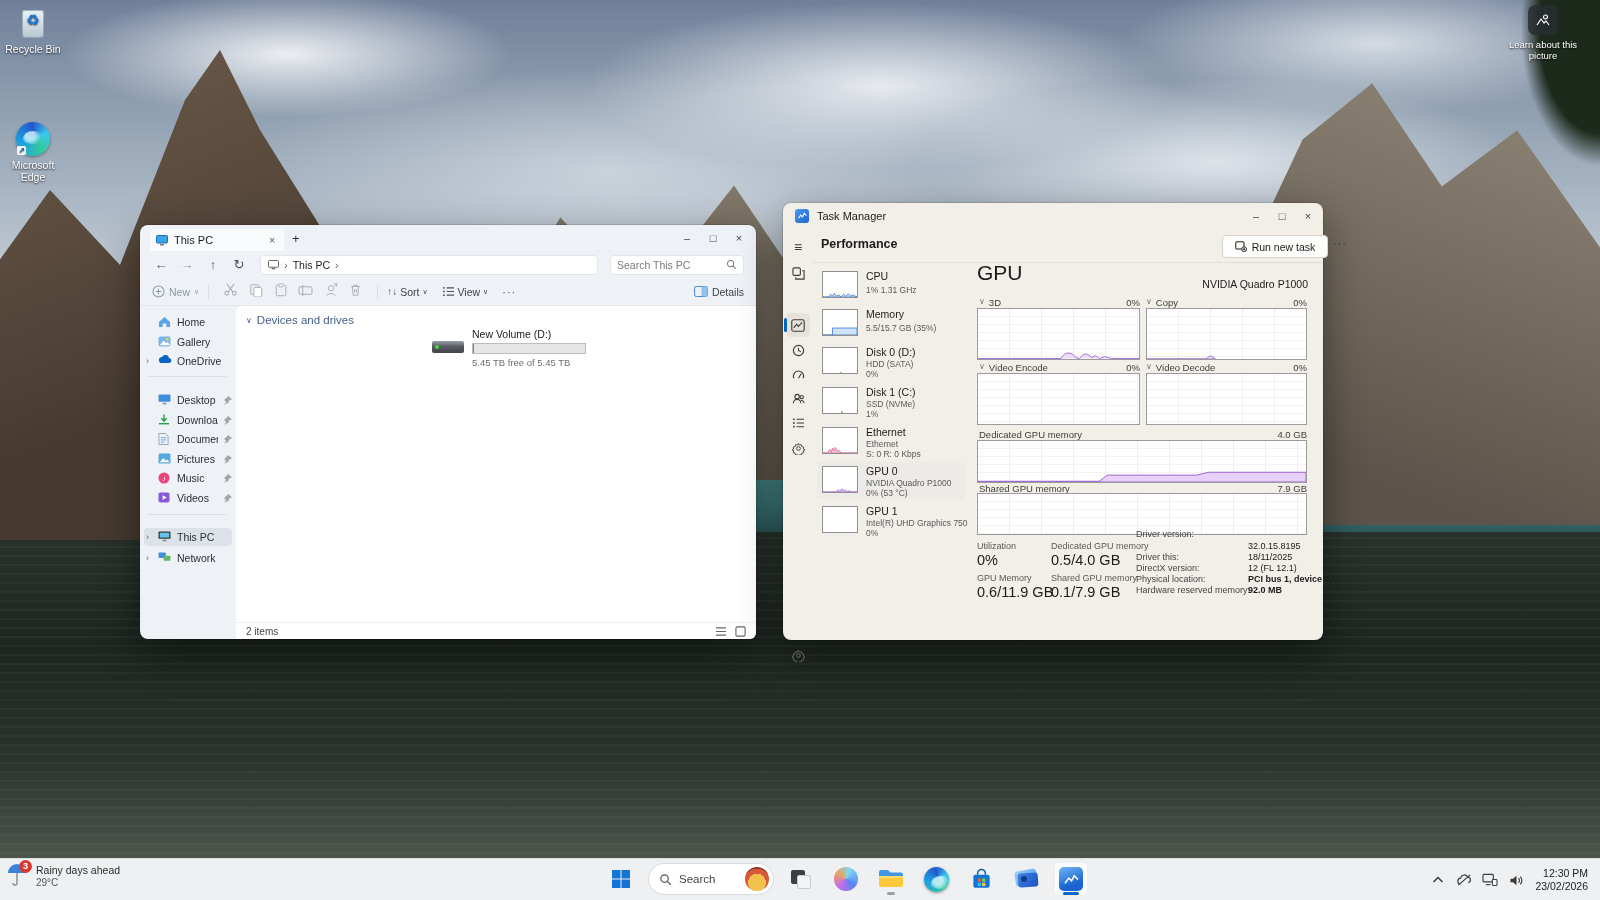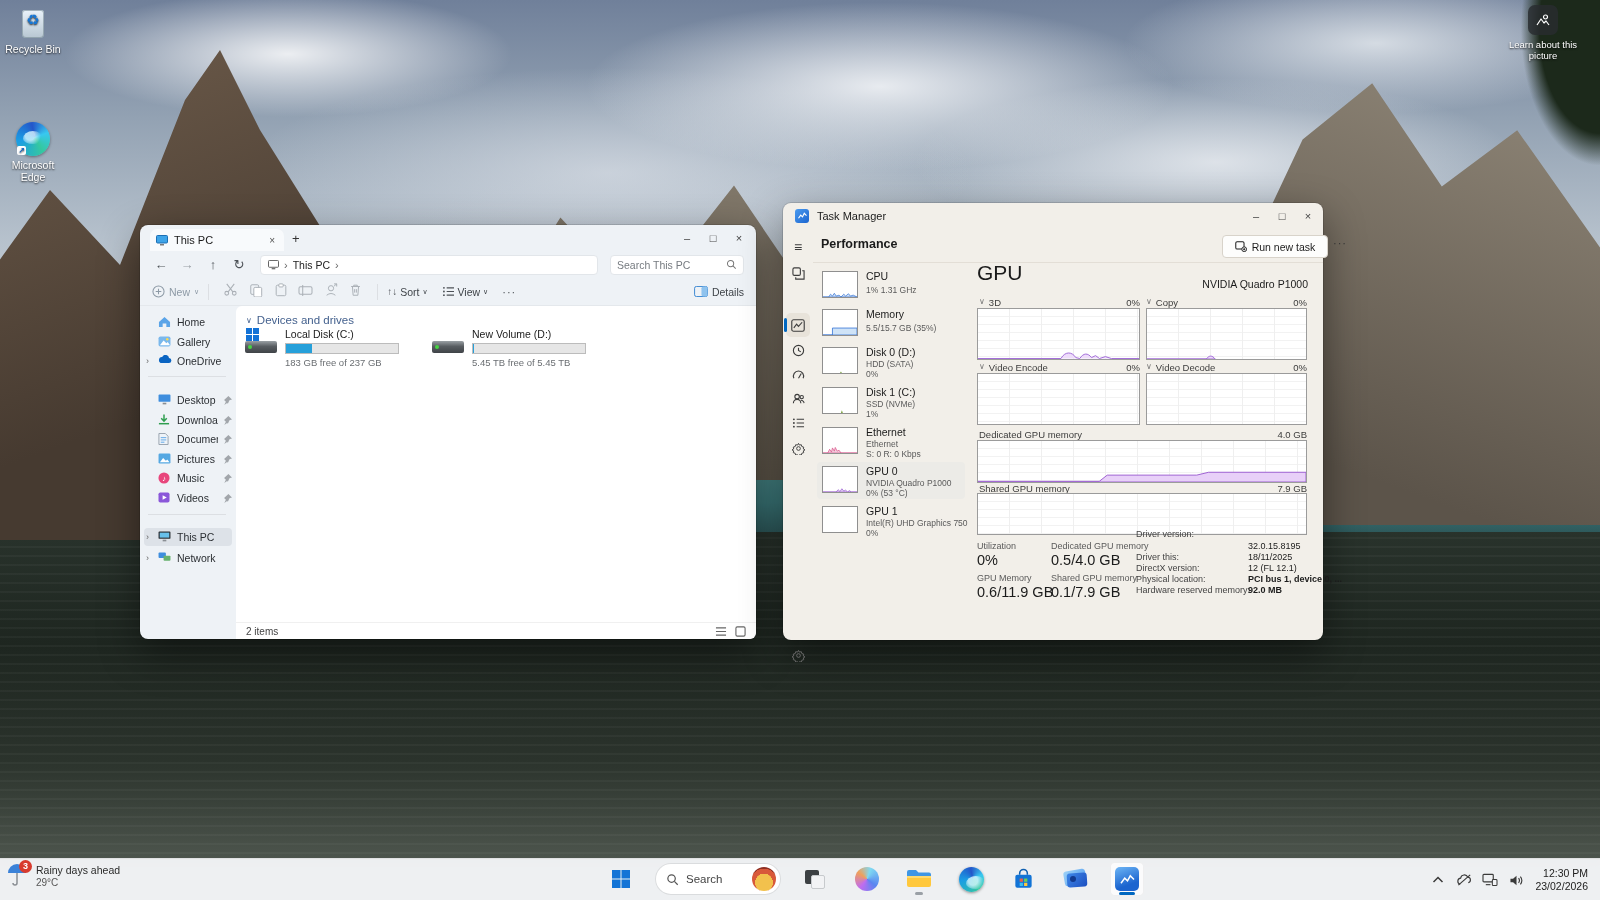--- a/index.html
+++ b/index.html
@@ -156,21 +156,21 @@
 
   
   #taskbar{left:0;top:858px;width:1600px;height:42px;background:rgba(243,244,246,.95);border-top:1px solid rgba(0,0,0,.05);
     backdrop-filter:blur(4px);}
   #tb-weather{left:6px;top:4px;display:flex;align-items:center;gap:6px;color:#333;}
   .wx-art{position:relative;width:24px;height:26px;}
   .wx-badge{position:absolute;right:-2px;top:-3px;min-width:13px;height:13px;border-radius:7px;background:#d83b2e;color:#fff;
     font-size:9px;line-height:13px;text-align:center;font-weight:bold;padding:0 1px;box-sizing:border-box;}
   .wx-l1{font-size:10.5px;color:#2b2b2b;line-height:13px;}
   .wx-l2{font-size:10px;color:#555;line-height:12px;}
-  #tb-center{left:604px;top:3px;display:flex;align-items:center;gap:18px;}
+  #tb-center{left:604px;top:3px;display:flex;align-items:center;gap:11px;}
   .tb-btn{width:34px;height:34px;border-radius:5px;display:flex;align-items:center;justify-content:center;position:relative;}
   .tb-btn.open::after{content:"";position:absolute;bottom:1px;left:13px;width:8px;height:3px;border-radius:2px;background:#9aa0a6;}
   .tb-btn.active{background:rgba(255,255,255,.75);box-shadow:inset 0 0 0 1px rgba(0,0,0,.05);}
   .tb-btn.active::after{content:"";position:absolute;bottom:1px;left:9px;width:16px;height:3px;border-radius:2px;background:#0067c0;}
   .searchpill{width:124px;height:30px;border-radius:15px;background:#fff;box-shadow:0 0 0 1px rgba(0,0,0,.08);
     display:flex;align-items:center;gap:7px;padding:0 4px 0 10px;box-sizing:border-box;}
   .searchpill .ph{flex:1;font-size:11.5px;color:#444;}
   .persona{width:24px;height:24px;border-radius:50%;background:radial-gradient(circle at 50% 65%, #f2c14d 0 45%, #d8593a 46% 70%, #8f2f23 71%);}
   .copilot{width:24px;height:24px;border-radius:50%;
     background:conic-gradient(from 20deg, #7fd9f2, #5a85f0 30%, #c06cf0 55%, #f0a05a 80%, #7fd9f2);}
@@ -457,33 +457,20 @@
           </span>
         <span class="lbl">Network</span>
       </div>
     </div>
 
     <div id="ex-files" class="abs">
       <div class="grp-hd">
         <span style="font-size:8px;color:#44618e;">∨</span>
         <span>Devices and drives</span>
       </div>
-      <div class="drive" style="left:9px;">
-        <div class="drive-art">
-          <div class="winlogo"></div>
-          <div class="dbody"></div>
-        </div>
-        <div class="drive-meta">
-          <div>Local Disk (C:)</div>
-          <div class="dbar">
-              <div class="dbar-fill" style="width: 23%;"></div>
-            </div>
-          <div class="dfree">183 GB free of 237 GB</div>
-        </div>
-      </div>
       <div class="drive" style="left:196px;">
         <div class="drive-art">
           <div class="dbody"></div>
         </div>
         <div class="drive-meta">
           <div>New Volume (D:)</div>
           <div class="dbar">
               <div class="dbar-fill" style="width: 1%;"></div>
             </div>
           <div class="dfree">5.45 TB free of 5.45 TB</div>

